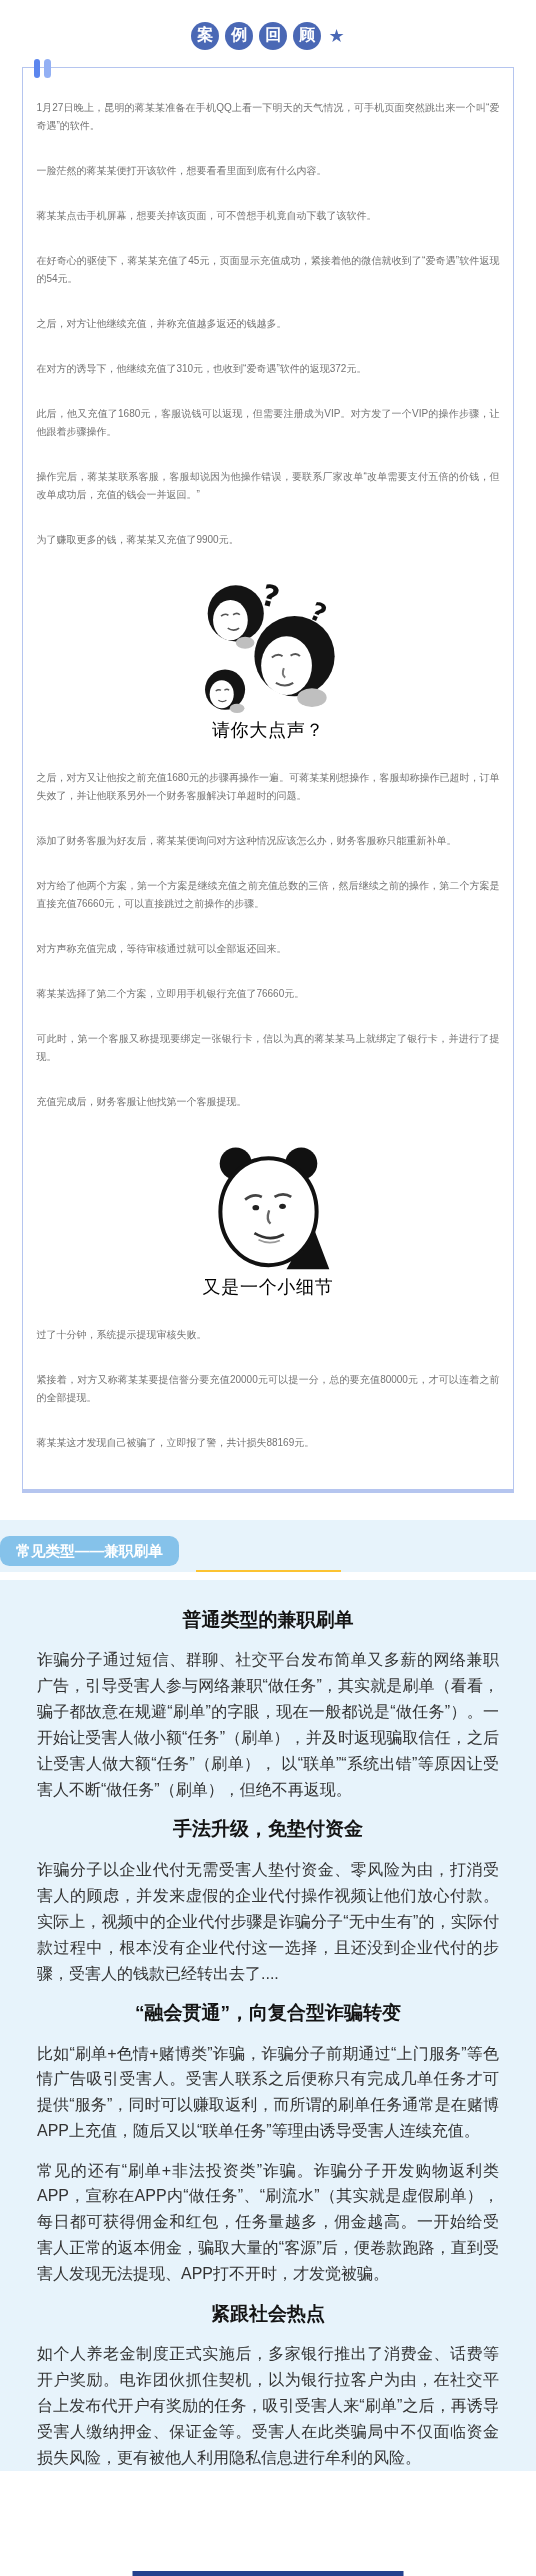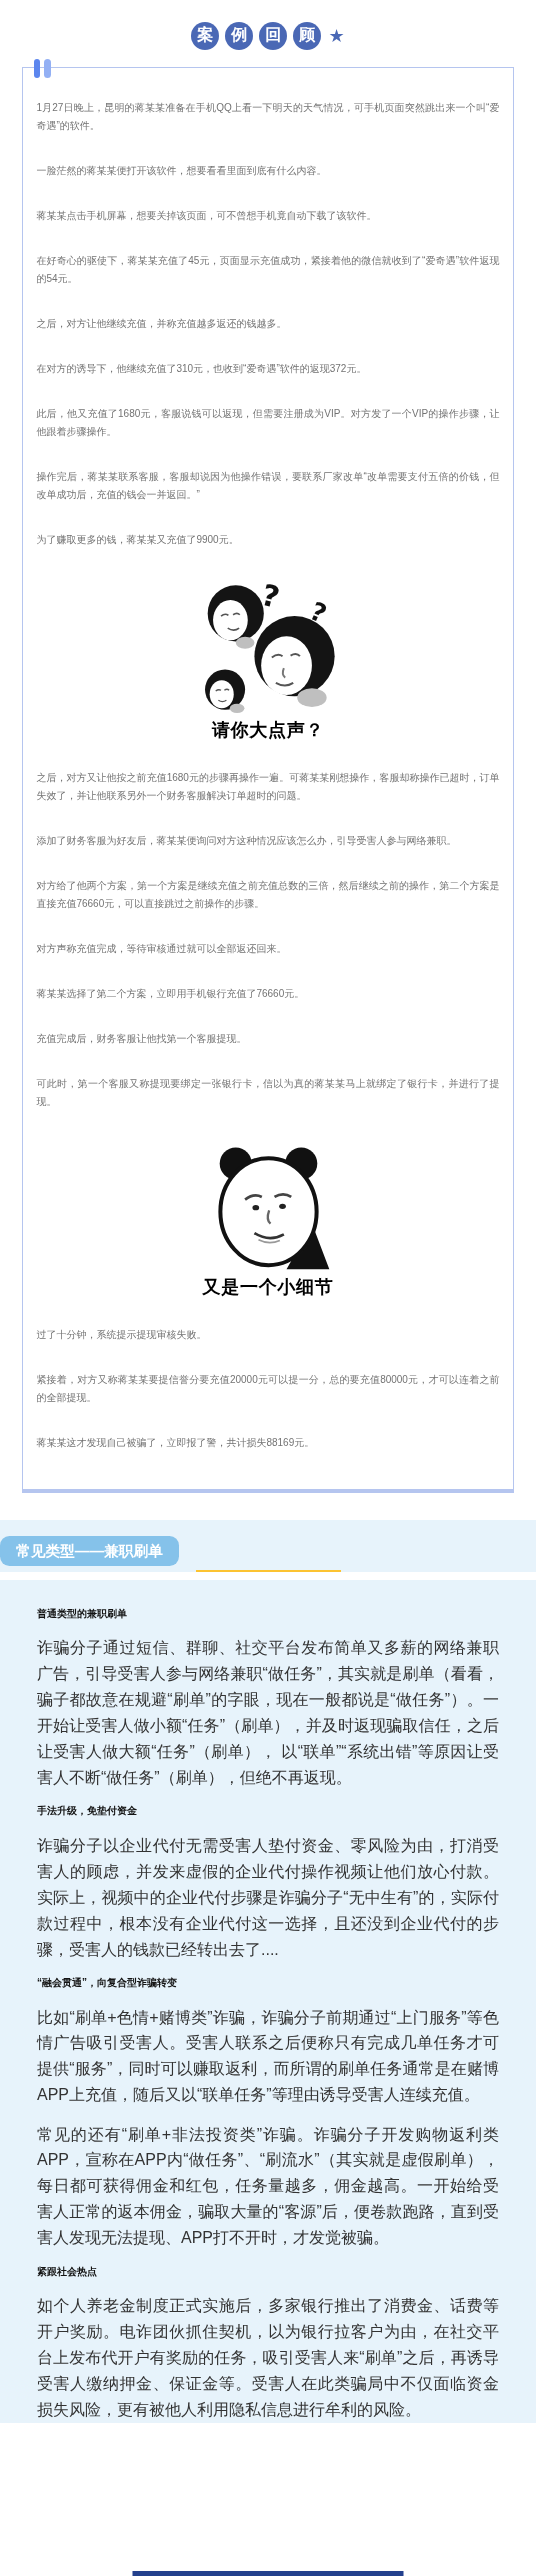--- a/index.html
+++ b/index.html
@@ -17,32 +17,32 @@
               border:1.3px solid #b5c5ef; border-bottom-width:4px;
               padding:31px 13.4px 16px; }
   .quote-pills { position:absolute; top:-9.4px; left:10.7px; display:flex; gap:4px; }
   .quote-pills i { display:block; width:6.7px; height:19px; border-radius:4px; }
   .quote-pills i.b1 { background:#5c86ee; }
   .quote-pills i.b2 { background:#93b0f4; }
   .case-p { font-size:10px; color:#737373; line-height:1.8; margin:0 0 27px; text-align:justify; }
 
   .meme { text-align:center; margin:4px 0 27px; }
   .meme svg { display:block; margin:0 auto; }
-  .meme-caption { font-size:18px; font-weight:bold; color:#000; margin-top:2.7px; letter-spacing:0.7px; }
+  .meme-caption { font-size:18px; font-weight:normal; color:#000; margin-top:2.7px; letter-spacing:0.7px; }
 
   
   .type-band { margin-top:27px; background:#e7f3fb; height:52px; box-sizing:border-box;
                text-align:left; padding-top:16px; }
   .type-pill { display:inline-block; background:#85c2ea; color:#ffffff; font-weight:bold;
                font-size:14.7px; line-height:1; padding:8px 16px; border-radius:9.4px; min-width:113px; }
   .yellow-line { width:145px; height:2.7px; background:#fcc331; margin:3.4px auto 0; }
   .band-gap { height:8px; background:#ffffff; }
 
   .content-band { background:#e7f3fb; padding:23px 37px 0; box-sizing:border-box; min-height:710px; }
-  .sub-heading { text-align:left; font-size:10px; font-weight:bold; color:#141414; margin:4px 0 14.7px; }
+  .sub-heading { text-align:center; font-size:19px; font-weight:bold; color:#141414; margin:4px 0 14.7px; }
   .band-p { font-size:16px; color:#333333; line-height:1.62; margin:0 0 13.4px; text-align:justify; }
 
   .bottom-bar { position:absolute; bottom:0; left:50%; transform:translateX(-50%);
                 width:271px; height:4.7px; background:#24418e; }
 </style>
 </head>
 <body>
 
 <div class="page">
 
@@ -95,26 +95,26 @@
         <path d="M30 186 q6 4 12 0" stroke="#555" stroke-width="2" fill="none"></path>
         <ellipse cx="58" cy="198" rx="11" ry="7" fill="#bfbfbf"></ellipse>
 
         <text x="92" y="42" font-size="44" font-weight="bold" fill="#111" transform="rotate(14 92 42)" font-family="'DejaVu Sans',sans-serif">?</text>
         <text x="164" y="62" font-size="38" font-weight="bold" fill="#111" transform="rotate(24 164 62)" font-family="'DejaVu Sans',sans-serif">?</text>
       </svg>
       <div class="meme-caption">请你大点声？</div>
     </div>
 
     <p class="case-p">之后，对方又让他按之前充值1680元的步骤再操作一遍。可蒋某某刚想操作，客服却称操作已超时，订单失效了，并让他联系另外一个财务客服解决订单超时的问题。</p>
-    <p class="case-p">添加了财务客服为好友后，蒋某某便询问对方这种情况应该怎么办，引导受害人参与网络兼职。</p>
+    <p class="case-p">添加了财务客服为好友后，蒋某某便询问对方这种情况应该怎么办，财务客服称只能重新补单。</p>
     <p class="case-p">对方给了他两个方案，第一个方案是继续充值之前充值总数的三倍，然后继续之前的操作，第二个方案是直接充值76660元，可以直接跳过之前操作的步骤。</p>
     <p class="case-p">对方声称充值完成，等待审核通过就可以全部返还回来。</p>
     <p class="case-p">蒋某某选择了第二个方案，立即用手机银行充值了76660元。</p>
+    <p class="case-p">可此时，第一个客服又称提现要绑定一张银行卡，信以为真的蒋某某马上就绑定了银行卡，并进行了提现。</p>
     <p class="case-p">充值完成后，财务客服让他找第一个客服提现。</p>
-    <p class="case-p">可此时，第一个客服又称提现要绑定一张银行卡，信以为真的蒋某某马上就绑定了银行卡，并进行了提现。</p>
 
     <div class="meme">
       <svg width="127" height="134" viewBox="0 0 190 200" aria-hidden="true">
         <circle cx="46" cy="38" r="24" fill="#111"></circle>
         <circle cx="144" cy="38" r="24" fill="#111"></circle>
         <ellipse cx="95" cy="110" rx="72" ry="80" fill="#ffffff" stroke="#111" stroke-width="6"></ellipse>
         <path d="M130 182 q26 -16 34 -44 l22 58 l-64 0 z" fill="#111"></path>
         <path d="M60 92 q13 -10 25 -4" stroke="#444" stroke-width="4" fill="none"></path>
         <path d="M104 88 q13 -8 25 0" stroke="#444" stroke-width="4" fill="none"></path>
         <ellipse cx="76" cy="104" rx="5" ry="4" fill="#222"></ellipse>

